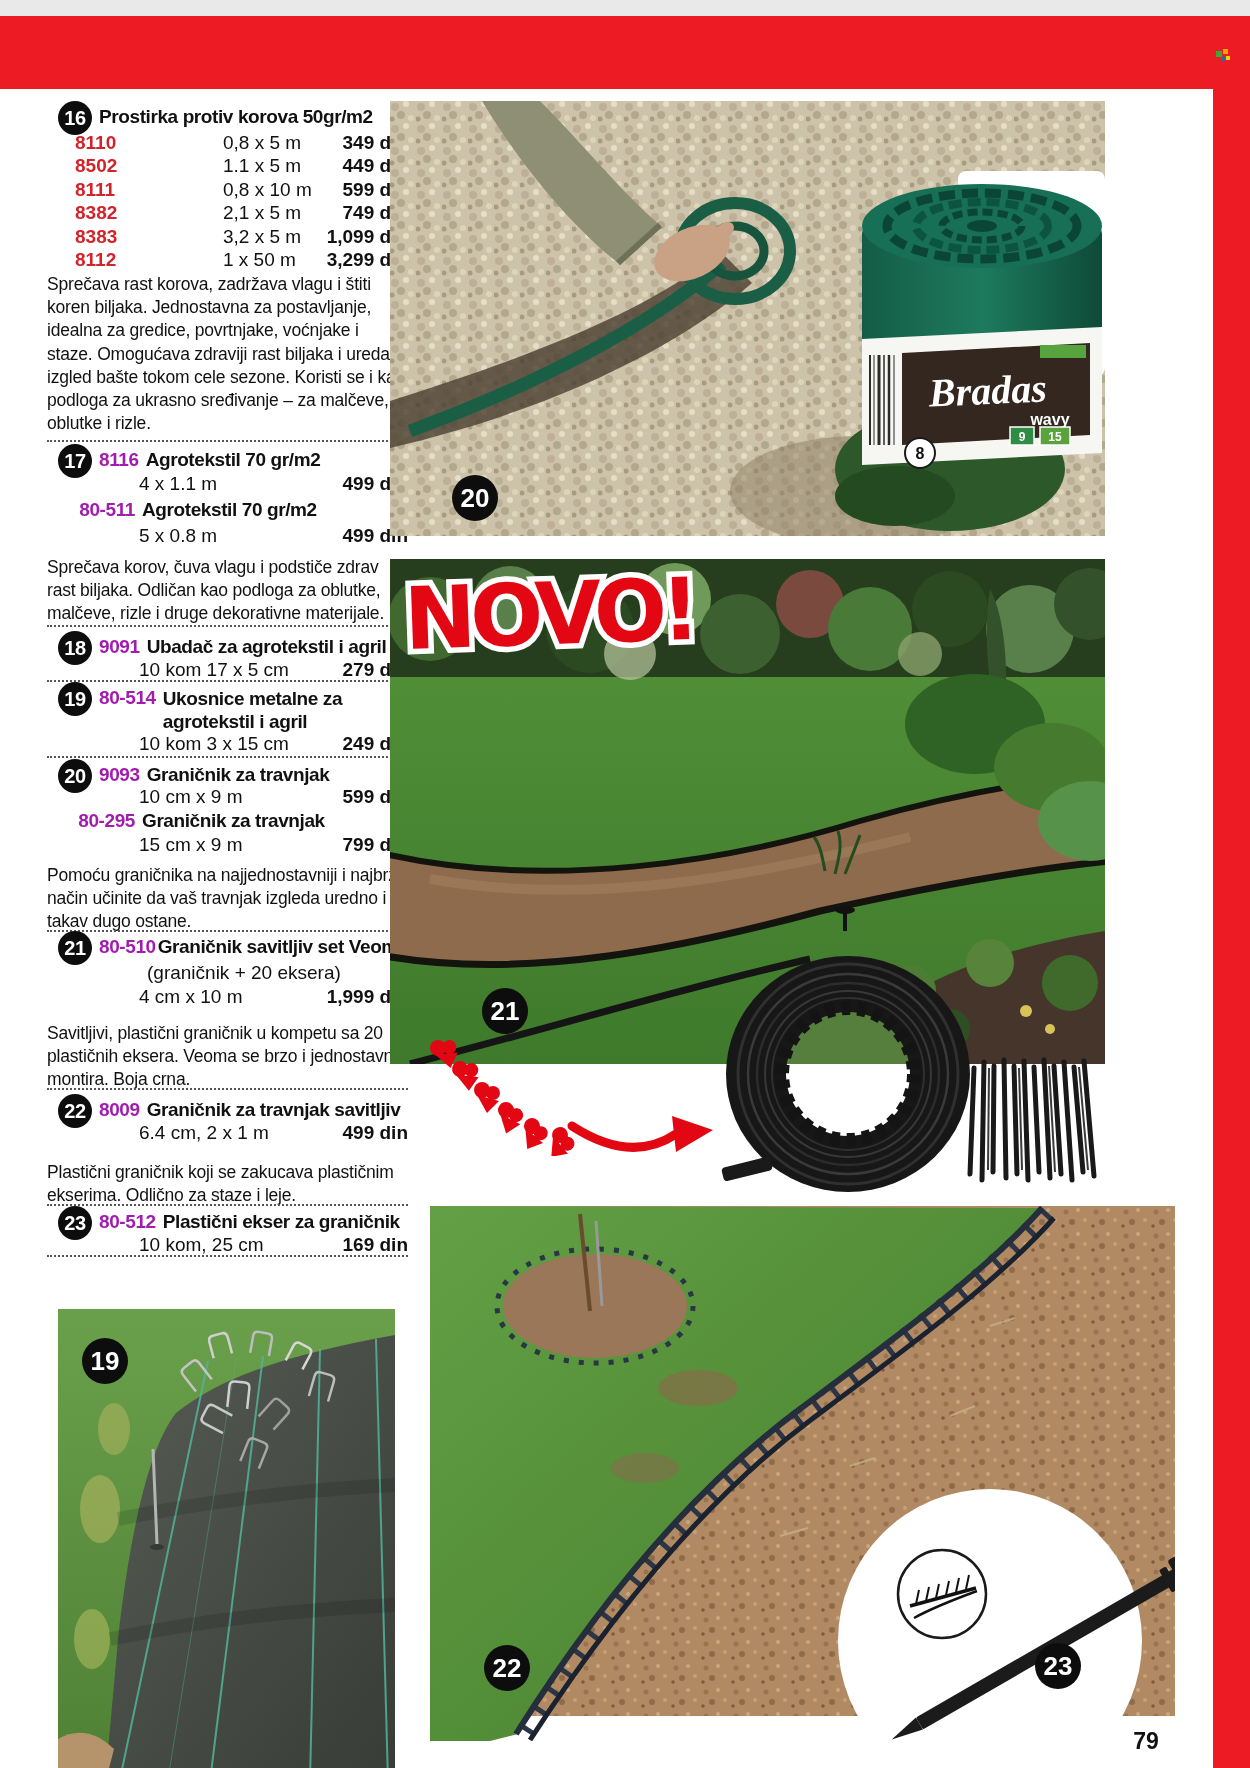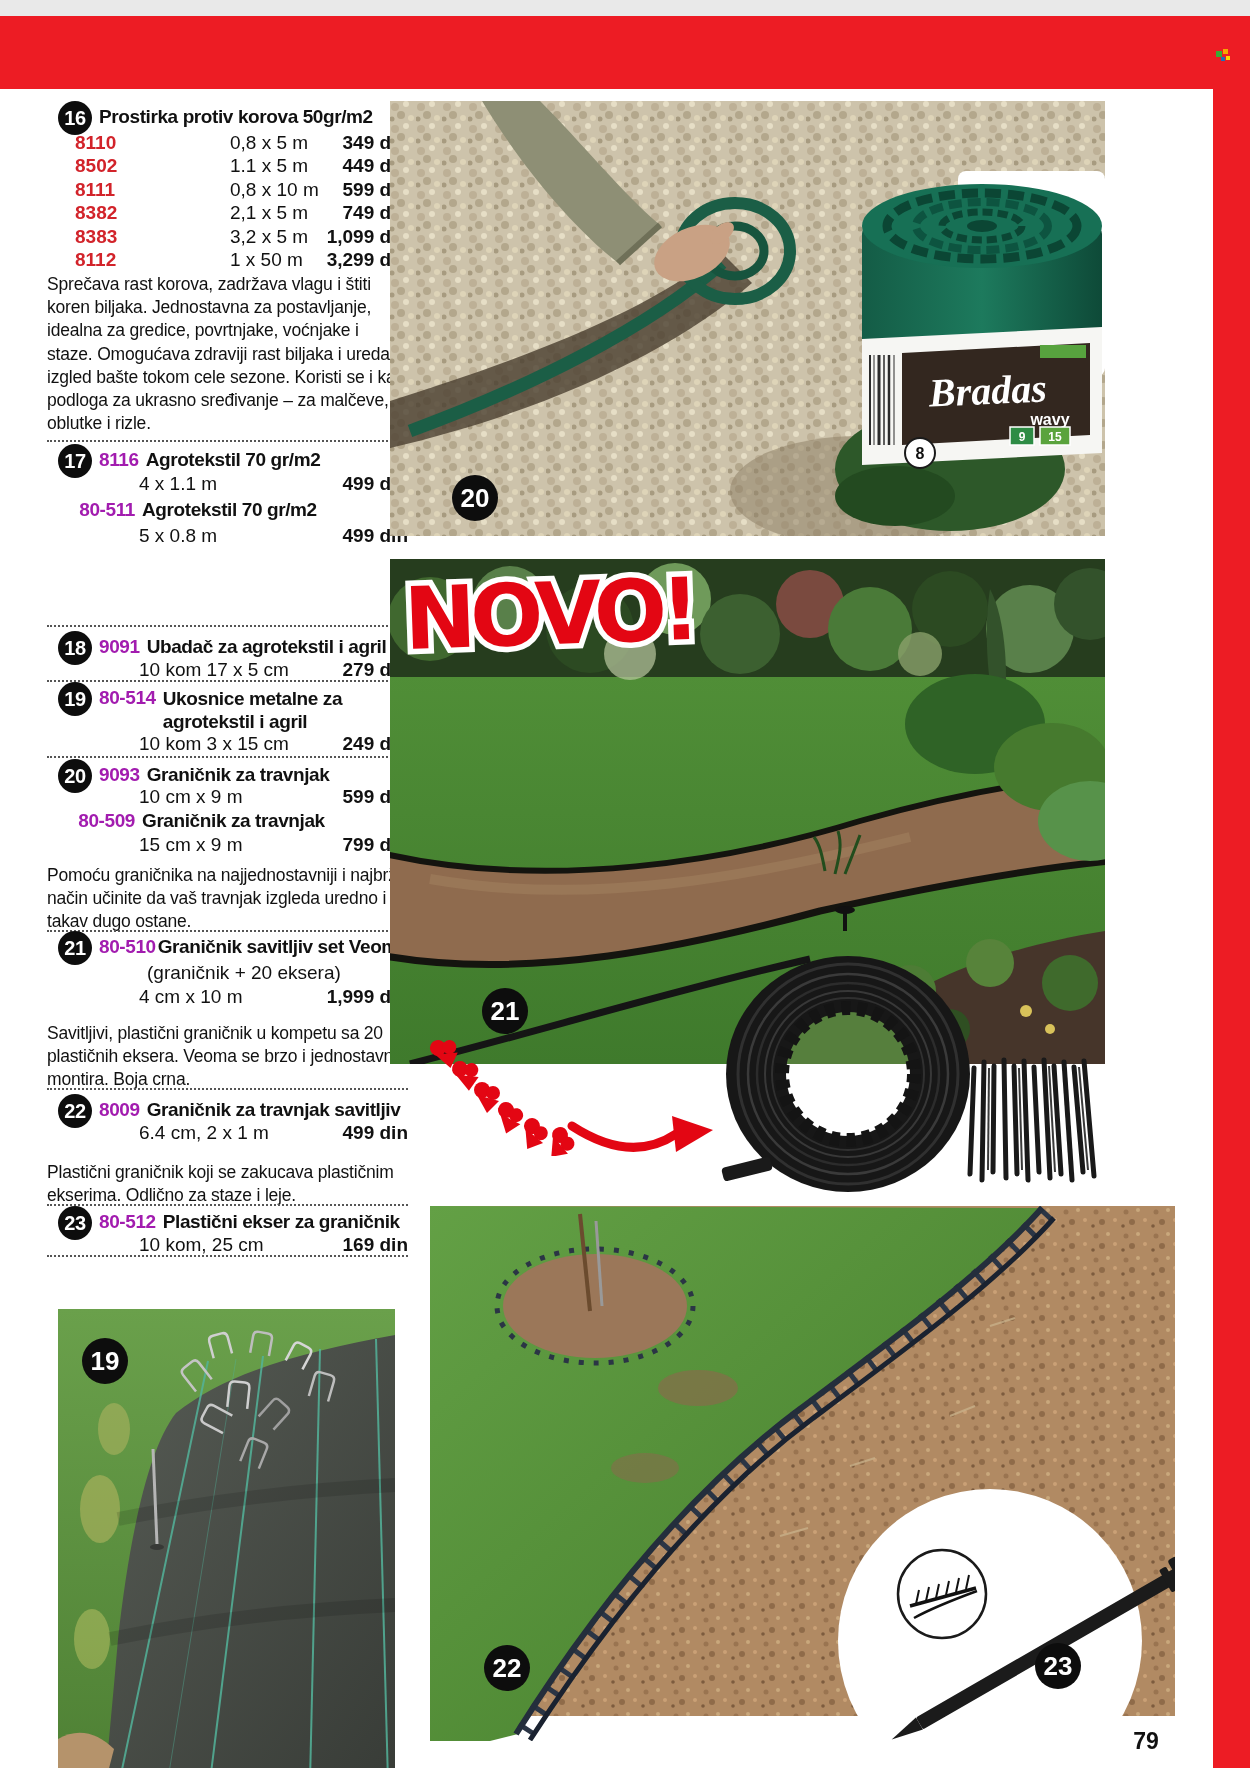--- a/index.html
+++ b/index.html
@@ -20,21 +20,21 @@
   .marker{background:#0d0d0d;color:#fff;border-radius:50%;display:flex;align-items:center;
           justify-content:center;font-weight:bold;}
   .marker.sm{width:34px;height:34px;flex:0 0 34px;font-size:20px;margin-top:-5px;}
   .marker.lg{width:46px;height:46px;font-size:26px;position:absolute;z-index:6;}
   .hcode{color:#a21caf;min-width:36px;text-align:right;white-space:nowrap;}
   .nomark .hcode{min-width:88px;}
   .htitle{white-space:nowrap;}
   .htitle.wrap{white-space:normal;max-width:200px;line-height:23px;}
   .vrow{position:relative;height:23.4px;font-size:19px;}
   .vcode{position:absolute;left:28px;color:#d2232a;font-weight:bold;}
-  .vsize{position:absolute;left:183px;}
+  .vsize{position:absolute;left:176px;}
   .vprice{position:absolute;right:0;font-weight:bold;}
   .srow{position:relative;font-size:19px;}
   .ssize{position:absolute;left:92px;white-space:nowrap;}
   .ssub{position:absolute;left:100px;white-space:nowrap;}
   .sprice{position:absolute;right:0;font-weight:bold;}
   .desc{margin:0;font-size:17.5px;line-height:23.2px;letter-spacing:-0.2px;}
   .dotsep{border-top:2px dotted #555;height:0;}
   .pageno{position:absolute;left:1124px;top:1712px;width:44px;text-align:center;
           font-size:23px;font-weight:bold;}
 </style>
@@ -107,20 +107,21 @@
       </div>
       <div class="head nomark" style="height:26px">
         <span class="hcode">80-511</span>
         <span class="htitle">Agrotekstil 70 gr/m2</span>
       </div>
       <div class="srow" style="height:26px">
         <span class="ssize">5 x 0.8 m</span>
         <span class="sprice">499 din</span>
       </div>
     </div>
+    <p class="desc abs" style="top:455px">Sprečava korov, čuva vlagu i podstiče zdrav rast biljaka. Odličan kao podloga za oblutke, malčeve, rizle i druge dekorativne materijale.</p>
     <div class="dotsep abs" style="top:524px"></div>
 
     <div class="abs" style="top:535px">
       <div class="head" style="height:23px">
         <span class="marker sm">18</span>
         <span class="hcode">9091</span>
         <span class="htitle">Ubadač za agrotekstil i agril</span>
       </div>
       <div class="srow" style="height:22px">
         <span class="ssize">10 kom 17 x 5 cm</span>
@@ -146,21 +147,21 @@
       <div class="head" style="height:22px">
         <span class="marker sm">20</span>
         <span class="hcode">9093</span>
         <span class="htitle">Graničnik za travnjak</span>
       </div>
       <div class="srow" style="height:24px">
         <span class="ssize">10 cm x 9 m</span>
         <span class="sprice">599 din</span>
       </div>
       <div class="head nomark" style="height:24px">
-        <span class="hcode">80-509</span>
+        <span class="hcode">80-295</span>
         <span class="htitle">Graničnik za travnjak</span>
       </div>
       <div class="srow" style="height:24px">
         <span class="ssize">15 cm x 9 m</span>
         <span class="sprice">799 din</span>
       </div>
     </div>
     <p class="desc abs" style="top:763px">Pomoću graničnika na najjednostavniji i najbrži način učinite da vaš travnjak izgleda uredno i takav dugo ostane.</p>
     <div class="dotsep abs" style="top:829px"></div>
 

